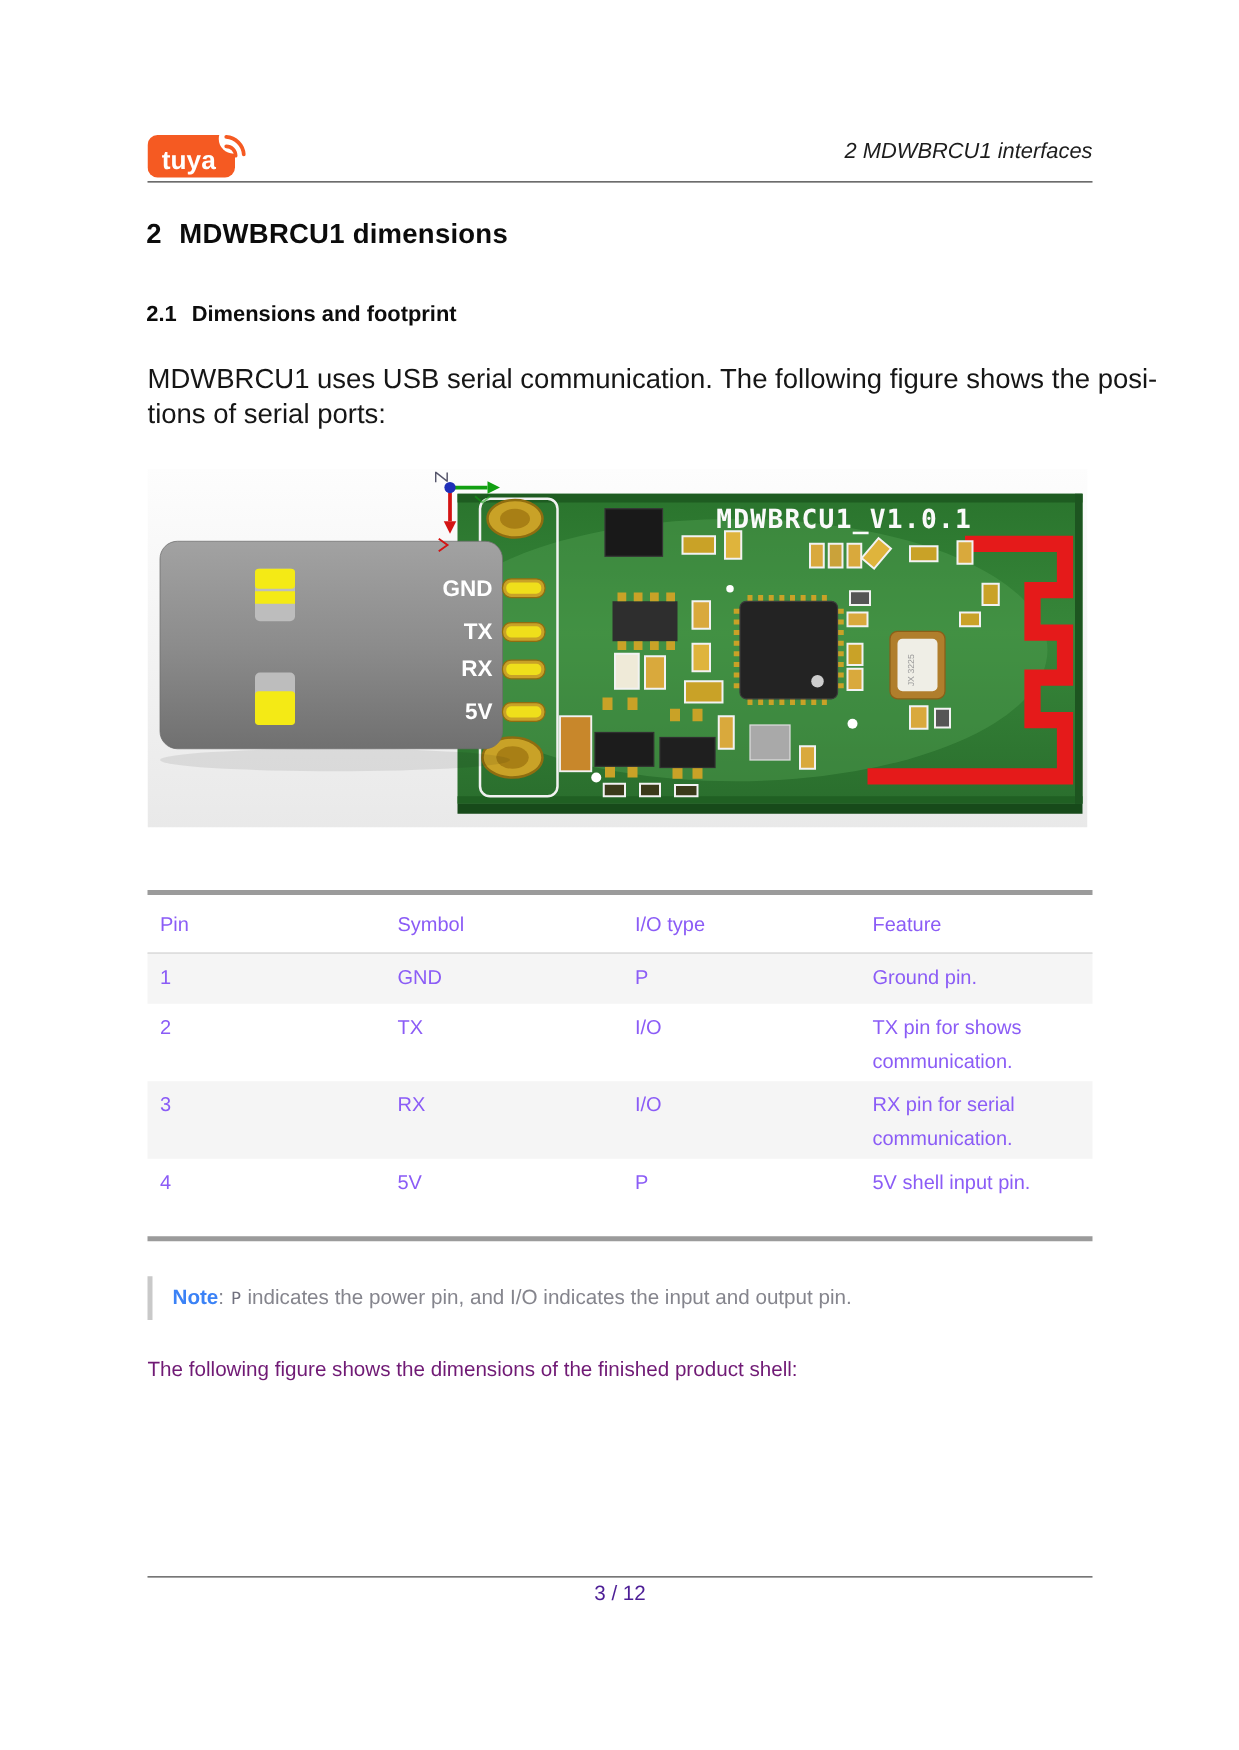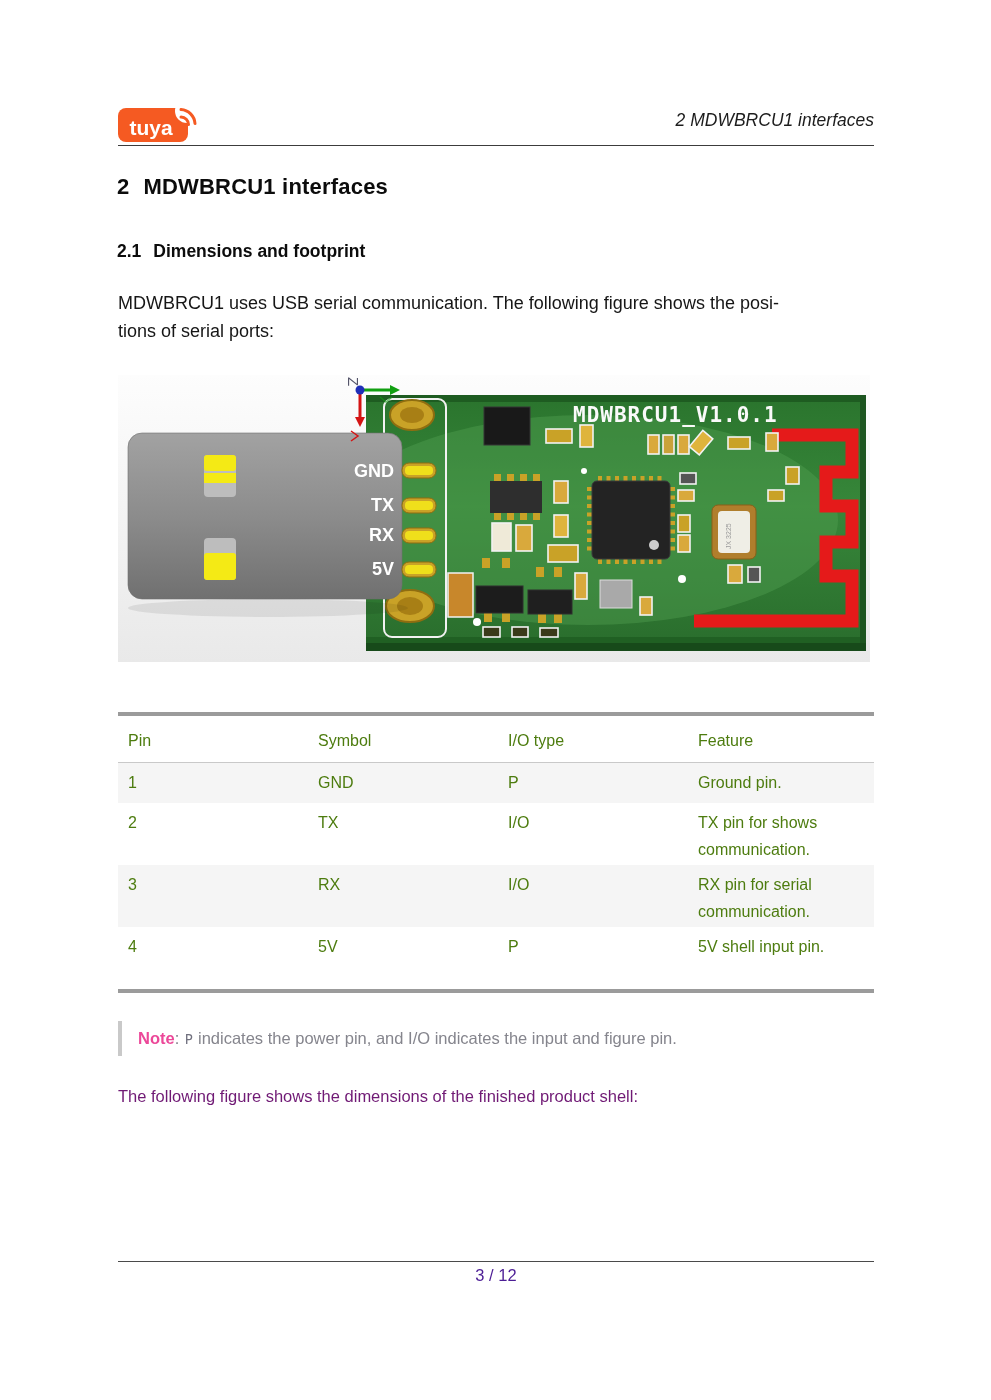--- a/index.html
+++ b/index.html
@@ -11,42 +11,42 @@
   .doc-title{left:118px;top:110px;width:756px;text-align:right;font-style:italic;
              font-size:17.5px;color:#1d1d1d;}
   .rule-top{left:118px;top:145px;width:756px;border-top:1.6px solid #3c3c3c;height:0;}
 
   
   .h1{left:117px;top:174px;font-size:22px;font-weight:bold;color:#0c0c0c;letter-spacing:.2px;}
   .h1 .num{margin-right:14px;}
   .h2{left:117px;top:241px;font-size:17.5px;font-weight:bold;color:#0c0c0c;}
   .h2 .num{margin-right:12px;}
 
-  .para{left:118px;top:289px;font-size:18px;line-height:28px;color:#161616;}
+  .para{left:118px;top:289px;font-size:22px;line-height:28px;color:#161616;}
   .para span{display:block;}
   .closing{left:118px;top:1087px;font-size:16.5px;color:#701a75;}
 
   
   .figure{left:118px;top:375px;width:752px;height:287px;}
 
   
   .pin-table{left:118px;top:712px;width:756px;border-top:4px solid #9b9b9b;
              border-bottom:4px solid #9b9b9b;box-sizing:border-box;}
   .t-row{display:grid;grid-template-columns:190px 190px 190px 186px;box-sizing:border-box;}
   .t-head{height:47px;border-bottom:1px solid #c9c9c9;}
-  .cell{padding:6px 10px 0 10px;font-size:16px;line-height:27px;color:#4d7c0f;box-sizing:border-box;}
+  .cell{padding:6px 10px 0 10px;font-size:16px;line-height:27px;color:#8b5cf6;box-sizing:border-box;}
   .t-head .cell{padding-top:11px;}
   .h40{height:40px}.h62{height:62px}
   .alt{background:#f5f5f5;}
   .feature-wrap{display:inline-block;max-width:134px;}
 
   
   .note{left:118px;top:1021px;width:745px;border-left:4.5px solid #c9c9c9;
         padding:8px 0 8px 16px;box-sizing:border-box;font-size:16.5px;color:#85858d;}
-  .note b{color:#ec4899;}
+  .note b{color:#3b82f6;}
   .note code{font-family:"DejaVu Sans Mono",monospace;font-size:13.5px;color:#70707e;
              margin:0 5px 0 1px;}
 
   
   .rule-bottom{left:118px;top:1261px;width:756px;border-top:1.4px solid #4a4a4a;height:0;}
   .page-num{left:118px;top:1266px;width:756px;text-align:center;font-size:16.5px;color:#4c1d95;}
 
   svg text{font-family:"Liberation Sans",sans-serif;}
   svg .mono{font-family:"DejaVu Sans Mono",monospace;}
 </style>
@@ -62,21 +62,21 @@
       <path d="M63 15 a7.5 7.5 0 0 1 7.5 7.5" stroke="#f55a22" stroke-width="3" fill="none" stroke-linecap="round"></path>
       <path d="M63 7.5 a15 15 0 0 1 14 14" stroke="#f55a22" stroke-width="3" fill="none" stroke-linecap="round"></path>
       <text x="33" y="33" text-anchor="middle" font-size="21" font-weight="bold" fill="#ffffff">tuya</text>
     </svg>
   </div>
 
   <div class="abs doc-title">2 MDWBRCU1 interfaces</div>
   <div class="abs rule-top"></div>
 
   <div class="abs h1">
-    <span class="num">2</span><span>MDWBRCU1 interfaces</span>
+    <span class="num">2</span><span>MDWBRCU1 dimensions</span>
   </div>
   <div class="abs h2">
     <span class="num">2.1</span><span>Dimensions and footprint</span>
   </div>
 
   <div class="abs para">
     <span>MDWBRCU1 uses USB serial communication. The following figure shows the posi-</span>
     <span>tions of serial ports:</span>
   </div>
 
@@ -285,21 +285,21 @@
     <div class="t-row h62">
       <div class="cell">4</div>
       <div class="cell">5V</div>
       <div class="cell">P</div>
       <div class="cell"><span class="feature-wrap">5V shell input pin.</span></div>
     </div>
   </div>
 
   <div class="abs note">
     <b>Note</b><span>:</span>
-    <code>P</code><span>indicates the power pin, and I/O indicates the input and figure pin.</span>
+    <code>P</code><span>indicates the power pin, and I/O indicates the input and output pin.</span>
   </div>
 
   <div class="abs closing">The following figure shows the dimensions of the finished product shell:</div>
 
   <div class="abs rule-bottom"></div>
   <div class="abs page-num">3 / 12</div>
 
 </div>
 
 </body></html>

